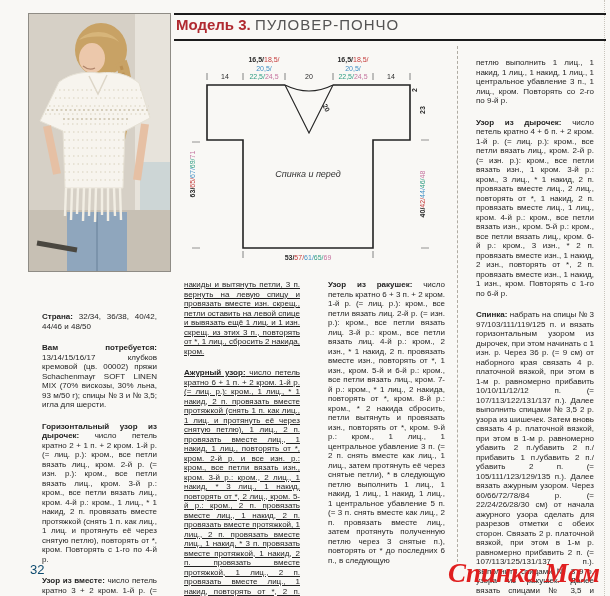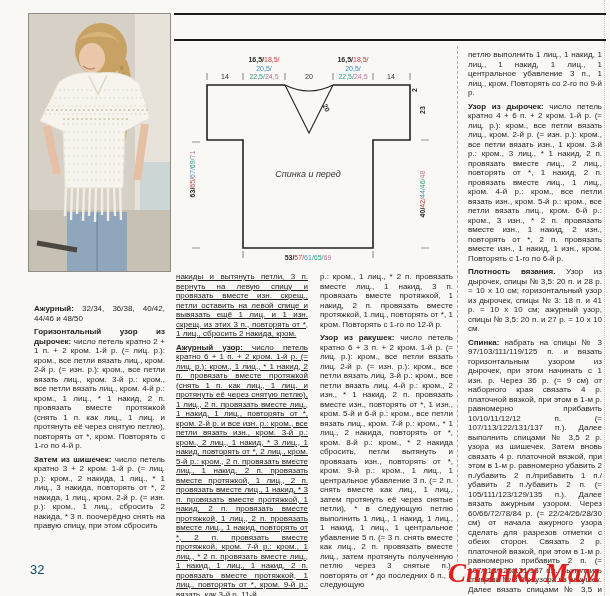--- a/index.html
+++ b/index.html
@@ -26,39 +26,42 @@
   .c2{fill:#c43b3b;}
   .c3{fill:#3f8fc4;}
   .c4{fill:#2e9c82;}
   .c5{fill:#c4739f;}
   .tick{stroke:#666;stroke-width:0.8;}
   .dash{stroke:#888;stroke-width:0.9;}
   .center-label{font-size:9px;font-style:italic;fill:#333;}
 
   
   .col{position:absolute;text-align:justify;font-size:8px;line-height:9.5px;color:#1f1f1f;}
-  .col p{margin:4px;}
+  .col p{margin:12px;}
   .col b{font-weight:bold;}
   .col-left{left:30px;top:300px;width:139px;}
   .col-a{left:172px;top:268px;width:140px;text-decoration:underline;}
   .col-b{left:316px;top:268px;width:141px;}
   .col-right{left:464px;top:46px;width:142px;}
   .divider{position:absolute;left:457px;top:46px;height:516px;border-left:1px dashed #b0aca3;}
 
   .page-number{position:absolute;left:30px;top:562px;font-size:13px;color:#0c4a6e;}
   .watermark{position:absolute;right:10px;top:558px;font-family:"Liberation Serif",serif;
              font-style:italic;font-weight:bold;font-size:27px;color:#e01f1f;}
 </style>
 </head>
 <body>
 
 <div class="page">
   <div class="page-edge"></div>
 
   <div class="hline top"></div>
+  <div class="title-row">
+    <span class="title-model">Модель 3</span><span class="title-model">. </span><span class="title-main">ПУЛОВЕР-ПОНЧО</span>
+  </div>
   <div class="hline bot"></div>
 
   <div class="photo">
     <svg width="141" height="257" viewBox="0 0 141 257">
       <rect x="0" y="0" width="141" height="257" fill="#d6d0c6"></rect>
       <rect x="106" y="0" width="35" height="257" fill="#e7e3db"></rect>
       <rect x="111" y="148" width="30" height="70" fill="#cdd6d6"></rect>
       <rect x="0" y="196" width="141" height="61" fill="#c7c0b4"></rect>
       <rect x="38" y="198" width="60" height="59" fill="#8fa6bd"></rect>
       <line x1="68" y1="198" x2="68" y2="257" stroke="#7b93ab" stroke-width="2"></line>
@@ -143,39 +146,38 @@
 
     <line class="tick" x1="73" y1="199" x2="73" y2="206"></line>
     <line class="tick" x1="203" y1="199" x2="203" y2="206"></line>
     <text class="dim" x="138" y="208" text-anchor="middle"><tspan class="c1">53/</tspan><tspan class="c2">57/</tspan><tspan class="c3">61/</tspan><tspan class="c4">65/</tspan><tspan class="c5">69</tspan></text>
 
     <text class="center-label" x="138" y="125" text-anchor="middle">Спинка и перед</text>
     <text class="dim c1" transform="rotate(62 154 57)" x="154" y="57" text-anchor="middle">20</text>
   </svg>
 
   <div class="col col-left">
-    <p><b>Ажурный:</b><span> 32/34, 36/38, 40/42, 44/46 и 48/50</span></p>
+    <p><b>Страна:</b><span> 32/34, 36/38, 40/42, 44/46 и 48/50</span></p>
+    <p><b>Вам потребуется:</b><span> 13/14/15/16/17 клубков кремовой (цв. 00002) пряжи Schachenmayr SOFT LINEN MIX (70% вискозы, 30% льна, 93 м/50 г); спицы № 3 и № 3,5; игла для шерсти.</span></p>
     <p><b>Горизонтальный узор из дырочек:</b><span> число петель кратно 2 + 1 п. + 2 кром. 1-й р. (= лиц. р.): кром., все петли вязать лиц., кром. 2-й р. (= изн. р.): кром., все петли вязать лиц., кром. 3-й р.: кром., все петли вязать лиц., кром. 4-й р.: кром., 1 лиц., * 1 накид, 2 п. провязать вместе протяжкой (снять 1 п. как лиц., 1 лиц. и протянуть её через снятую петлю), повторять от *, кром. Повторять с 1-го по 4-й р.</span></p>
-    <p><b>Затем из шишечек:</b><span> число петель кратно 3 + 2 кром. 1-й р. (= лиц. р.): кром., 2 накида, 1 лиц., * 1 лиц., 3 накида, повторять от *, 2 накида, 1 лиц., кром. 2-й р. (= изн. р.): кром., 1 лиц., сбросить 2 накида, * 3 п. поочерёдно снять на правую спицу, при этом сбросить</span></p>
+    <p><b>Узор из вместе:</b><span> число петель кратно 3 + 2 кром. 1-й р. (= лиц. р.): кром., 2 накида, 1 лиц., * 1 лиц., 3 накида, повторять от *, 2 накида, 1 лиц., кром. 2-й р. (= изн. р.): кром., 1 лиц., сбросить 2 накида, * 3 п. поочерёдно снять на правую спицу, при этом сбросить</span></p>
   </div>
 
   <div class="col col-a">
     <p><b></b><span>накиды и вытянуть петли, 3 п. вернуть на левую спицу и провязать вместе изн. скрещ., петли оставить на левой спице и вывязать ещё 1 лиц. и 1 изн. скрещ. из этих 3 п., повторять от *, 1 лиц., сбросить 2 накида, кром.</span></p>
     <p><b>Ажурный узор:</b><span> число петель кратно 6 + 1 п. + 2 кром. 1-й р. (= лиц. р.): кром., 1 лиц., * 1 накид, 2 п. провязать вместе протяжкой (снять 1 п. как лиц., 1 лиц. и протянуть её через снятую петлю), 1 лиц., 2 п. провязать вместе лиц., 1 накид, 1 лиц., повторять от *, кром. 2-й р. и все изн. р.: кром., все петли вязать изн., кром. 3-й р.: кром., 2 лиц., 1 накид, * 3 лиц., 1 накид, повторять от *, 2 лиц., кром. 5-й р.: кром., 2 п. провязать вместе лиц., 1 накид, 2 п. провязать вместе протяжкой, 1 лиц., 2 п. провязать вместе лиц., 1 накид, * 3 п. провязать вместе протяжкой, 1 накид, 2 п. провязать вместе протяжкой, 1 лиц., 2 п. провязать вместе лиц., 1 накид, повторять от *, 2 п. провязать вместе протяжкой, кром. 7-й р.: кром., 1 лиц., * 2 п. провязать вместе лиц., 1 накид, 1 лиц., 1 накид, 2 п. провязать вместе протяжкой, 1 лиц., повторять от *, кром. 9-й р.: вязать, как 3-й р. 11-й</span></p>
   </div>
 
   <div class="col col-b">
-    <p><b></b><span>р.: кром., 1 лиц., * 2 п. провязать вместе лиц., 1 накид, 3 п. провязать вместе протяжкой, 1 накид, 2 п. провязать вместе протяжкой, 1 лиц., повторять от *, 1 кром. Повторять с 1-го по 12-й р.</span></p>
     <p><b>Узор из ракушек:</b><span> число петель кратно 6 + 3 п. + 2 кром. 1-й р. (= лиц. р.): кром., все петли вязать лиц. 2-й р. (= изн. р.): кром., все петли вязать лиц. 3-й р.: кром., все петли вязать лиц. 4-й р.: кром., 2 изн., * 1 накид, 2 п. провязать вместе изн., повторять от *, 1 изн., кром. 5-й и 6-й р.: кром., все петли вязать лиц., кром. 7-й р.: кром., * 1 лиц., 2 накида, повторять от *, кром. 8-й р.: кром., * 2 накида сбросить, петли вытянуть и провязать изн., повторять от *, кром. 9-й р.: кром., 1 лиц., 1 центральное убавление 3 п. (= 2 п. снять вместе как лиц., 1 лиц., затем протянуть её через снятые петли), * в следующую петлю выполнить 1 лиц., 1 накид, 1 лиц., 1 накид, 1 лиц., 1 центральное убавление 5 п. (= 3 п. снять вместе как лиц., 2 п. провязать вместе лиц., затем протянуть полученную петлю через 3 снятые п.), повторять от * до последних 6 п., в следующую</span></p>
   </div>
 
   <div class="divider"></div>
 
   <div class="col col-right">
     <p><b></b><span>петлю выполнить 1 лиц., 1 накид, 1 лиц., 1 накид, 1 лиц., 1 центральное убавление 3 п., 1 лиц., кром. Повторять со 2-го по 9-й р.</span></p>
     <p><b>Узор из дырочек:</b><span> число петель кратно 4 + 6 п. + 2 кром. 1-й р. (= лиц. р.): кром., все петли вязать лиц., кром. 2-й р. (= изн. р.): кром., все петли вязать изн., 1 кром. 3-й р.: кром., 3 лиц., * 1 накид, 2 п. провязать вместе лиц., 2 лиц., повторять от *, 1 накид, 2 п. провязать вместе лиц., 1 лиц., кром. 4-й р.: кром., все петли вязать изн., кром. 5-й р.: кром., все петли вязать лиц., кром. 6-й р.: кром., 3 изн., * 2 п. провязать вместе изн., 1 накид, 2 изн., повторять от *, 2 п. провязать вместе изн., 1 накид, 1 изн., кром. Повторять с 1-го по 6-й р.</span></p>
-    <p><b>Плотность вязания.</b><span> Узор из дырочек, спицы № 3,5: 20 п. и 28 р. = 10 x 10 см; горизонтальный узор из дырочек, спицы № 3: 18 п. и 41 р. = 10 x 10 см; ажурный узор, спицы № 3,5: 20 п. и 27 р. = 10 x 10 см.</span></p>
     <p><b>Спинка:</b><span> набрать на спицы № 3 97/103/111/119/125 п. и вязать горизонтальным узором из дырочек, при этом начинать с 1 изн. р. Через 36 р. (= 9 см) от наборного края связать 4 р. платочной вязкой, при этом в 1-м р. равномерно прибавить 10/10/11/12/12 п. (= 107/113/122/131/137 п.). Далее выполнить спицами № 3,5 2 р. узора из шишечек. Затем вновь связать 4 р. платочной вязкой, при этом в 1-м р. равномерно убавить 2 п./убавить 2 п./прибавить 1 п./убавить 2 п./убавить 2 п. (= 105/111/123/129/135 п.). Далее вязать ажурным узором. Через 60/66/72/78/84 р. (= 22/24/26/28/30 см) от начала ажурного узора сделать для разрезов отметки с обеих сторон. Связать 2 р. платочной вязкой, при этом в 1-м р. равномерно прибавить 2 п. (= 107/113/125/131/137 п.). Выполнить спицами № 3 9 р. узора из ракушек. Далее вязать спицами № 3,5 и выполнить 2 р. между кром. платочной вязкой. Связать 1 р. длинных петель (= кром. * 1 лиц., 2 накида, повторять от *, кром.). Связать</span></p>
   </div>
 
   <div class="page-number">32</div>
   <div class="watermark">Спинка Мам</div>
 </div>
 
 </body></html>

